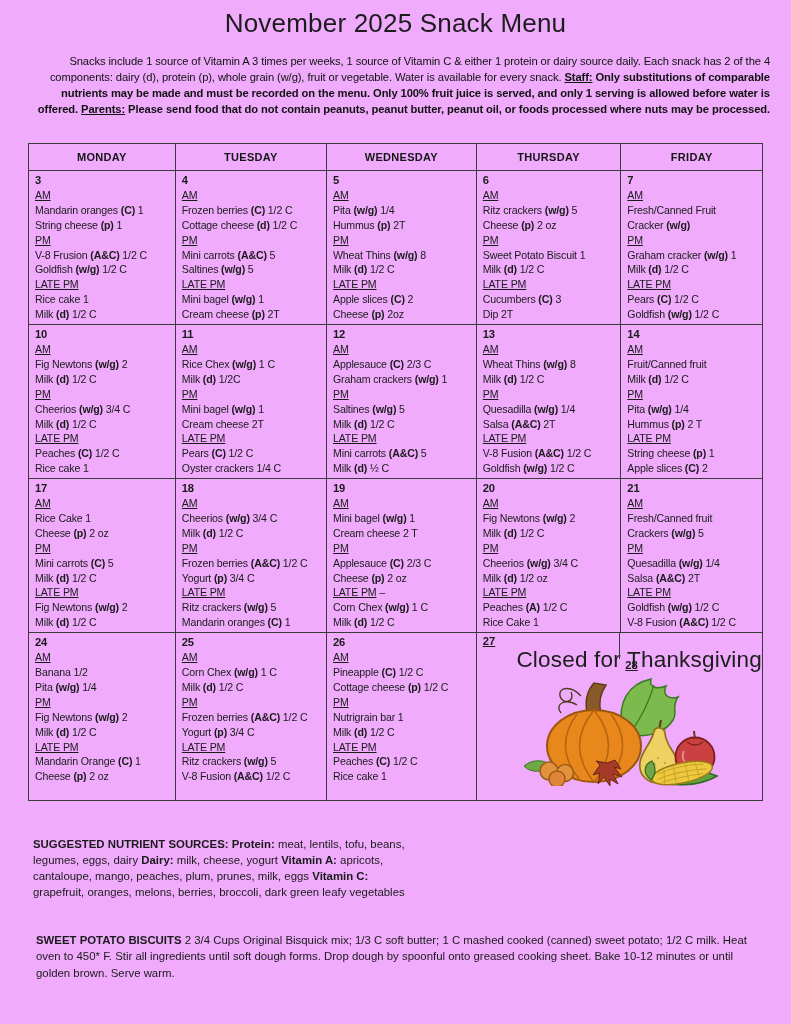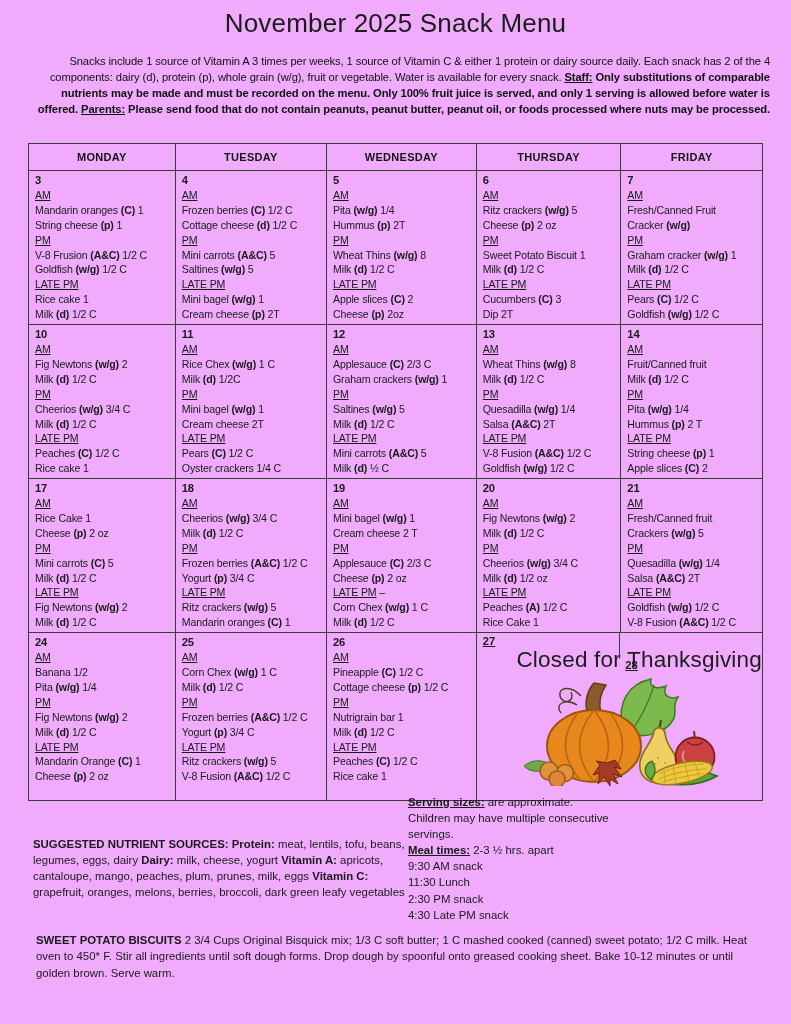--- a/index.html
+++ b/index.html
@@ -359,21 +359,15 @@
         <path d="M132,106 C124,100 124,91 133,87 C137,93 137,100 132,106 Z" fill="#6FA845" stroke="#2f6a1e" stroke-width="1.2"></path>
       </g>
     </svg>
   </div>
 </td>
         </tr>
       </tbody>
   </table>
 
   <div class="note-left"><span class="seg-b">SUGGESTED NUTRIENT SOURCES: Protein:</span> meat, lentils, tofu, beans, legumes, eggs, dairy <span class="seg-b">Dairy:</span> milk, cheese, yogurt <span class="seg-b">Vitamin A:</span> apricots, cantaloupe, mango, peaches, plum, prunes, milk, eggs <span class="seg-b">Vitamin C:</span>  grapefruit, oranges, melons, berries, broccoli, dark green leafy vegetables</div>
-  <div class="note-mid"><span class="seg-b seg-u">Serving sizes:</span> are approximate. Children may have multiple consecutive servings.
-<span class="seg-b seg-u">Meal times:</span> 2-3 ½ hrs. apart
-9:30 AM snack
-11:30 Lunch
-2:30 PM snack
-4:30 Late PM snack</div>
   <div class="recipe"><span class="seg-b">SWEET POTATO BISCUITS</span>  2 3/4 Cups Original Bisquick mix; 1/3 C soft butter; 1 C mashed cooked (canned) sweet potato; 1/2 C milk. Heat oven to 450* F. Stir all ingredients until soft dough forms. Drop dough by spoonful onto greased cooking sheet. Bake 10-12 minutes or until golden brown. Serve warm.</div>
 
 </div>
 
 </body></html>

